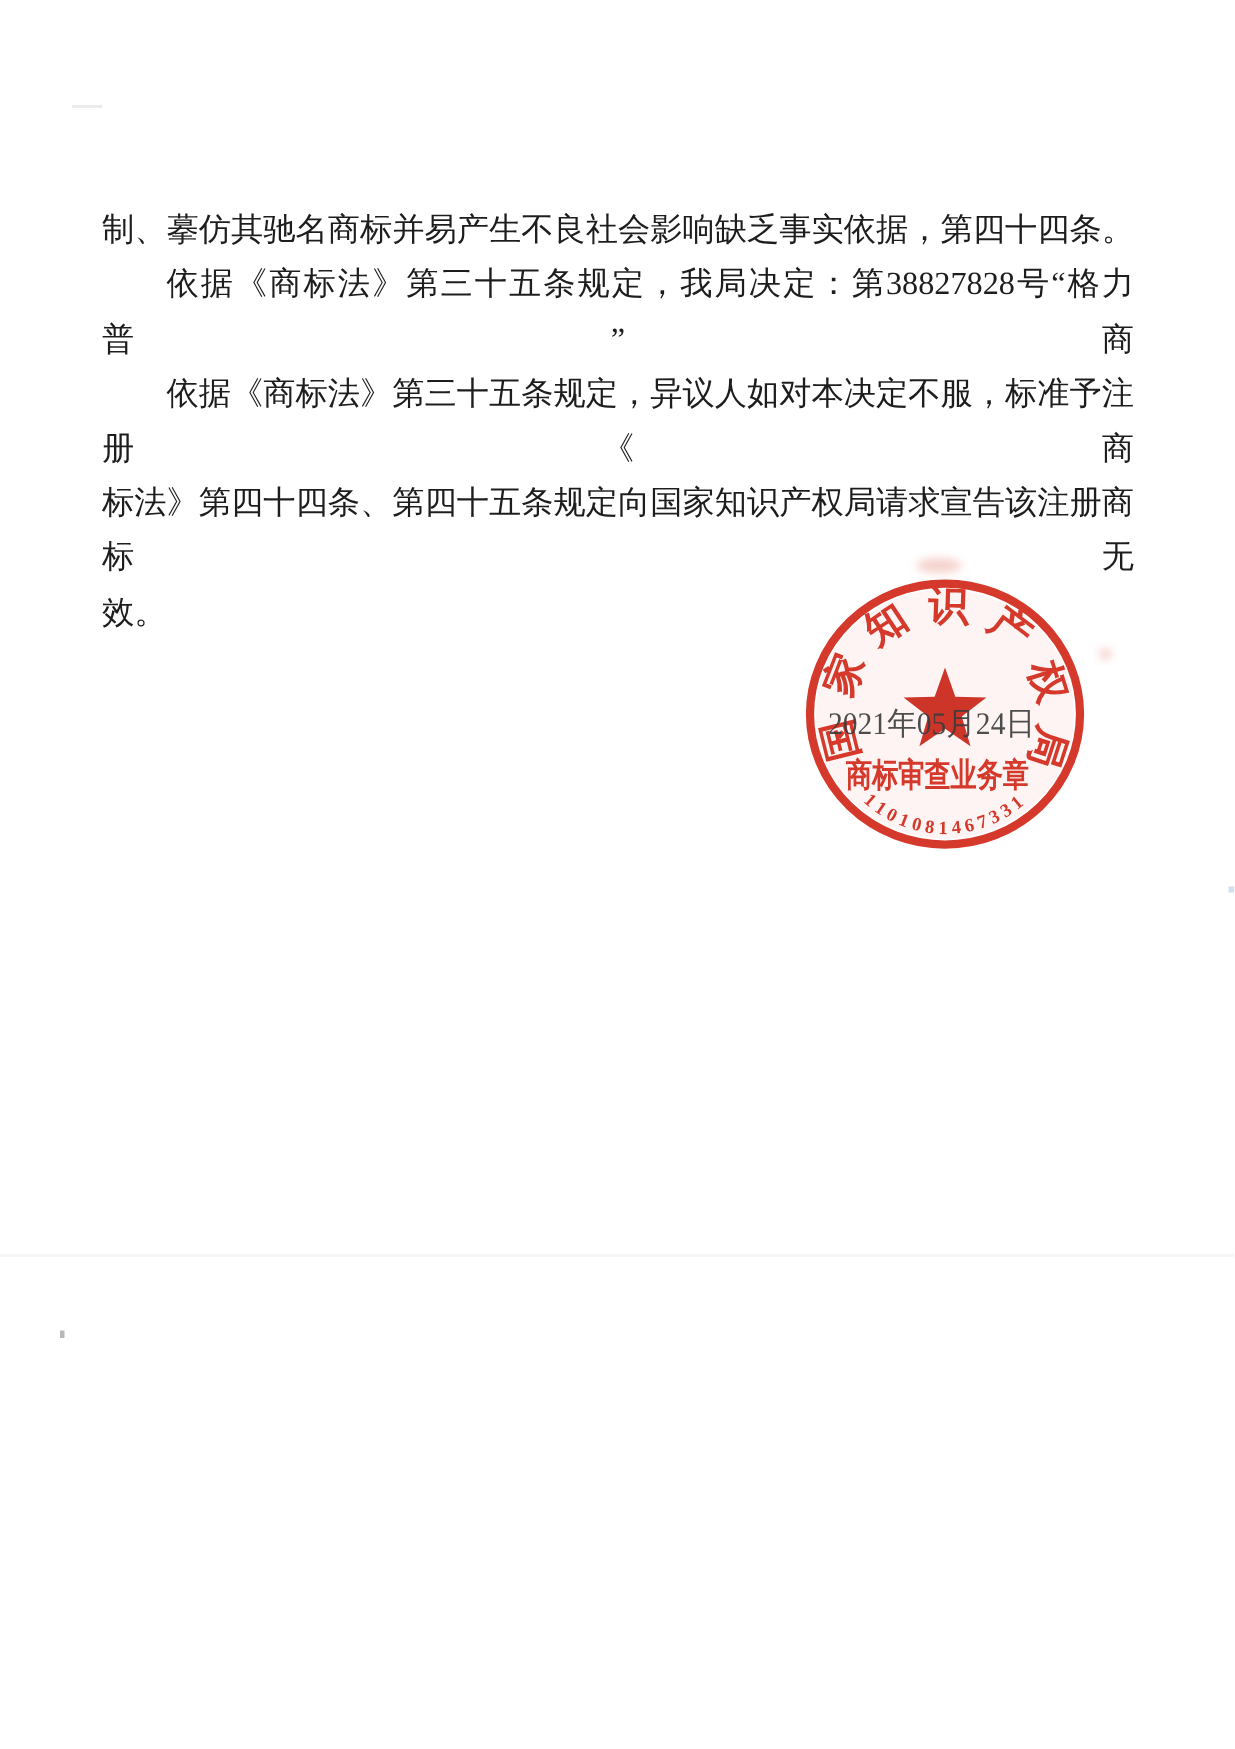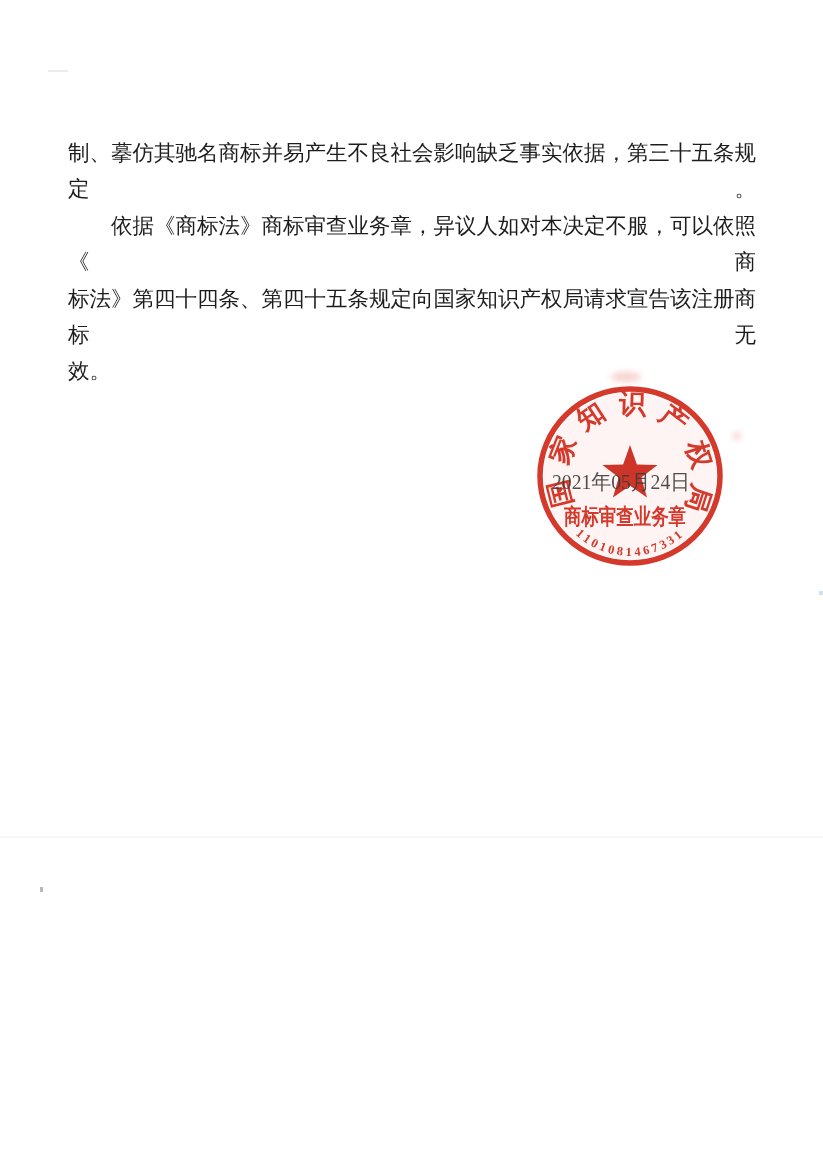--- a/index.html
+++ b/index.html
@@ -37,22 +37,23 @@
 <body>
 
 <div class="page">
 
   <div class="artifact artifact-dash"></div>
   <div class="artifact artifact-band"></div>
   <div class="artifact artifact-speck"></div>
   <div class="artifact artifact-tick"></div>
 
   <div class="body-text">
-    <div class="line fill">制、摹仿其驰名商标并易产生不良社会影响缺乏事实依据，第三十五条规定。</div>
-    <div class="line indent fill">依据《商标法》商标审查业务章，异议人如对本决定不服，可以依照《商</div>
+    <div class="line fill">制、摹仿其驰名商标并易产生不良社会影响缺乏事实依据，第四十四条。</div>
+    <div class="line indent fill">依据《商标法》第三十五条规定，我局决定：第38827828号“格力普”商</div>
+    <div class="line indent fill">依据《商标法》第三十五条规定，异议人如对本决定不服，标准予注册《商</div>
     <div class="line fill">标法》第四十四条、第四十五条规定向国家知识产权局请求宣告该注册商标无</div>
     <div class="line">效。</div>
   </div>
 
   <svg class="seal" viewBox="510 352 240 228" aria-hidden="true">
     <defs>
       <filter id="blur3" x="-50%" y="-50%" width="200%" height="200%">
         <feGaussianBlur stdDeviation="3"></feGaussianBlur>
       </filter>
     </defs>

